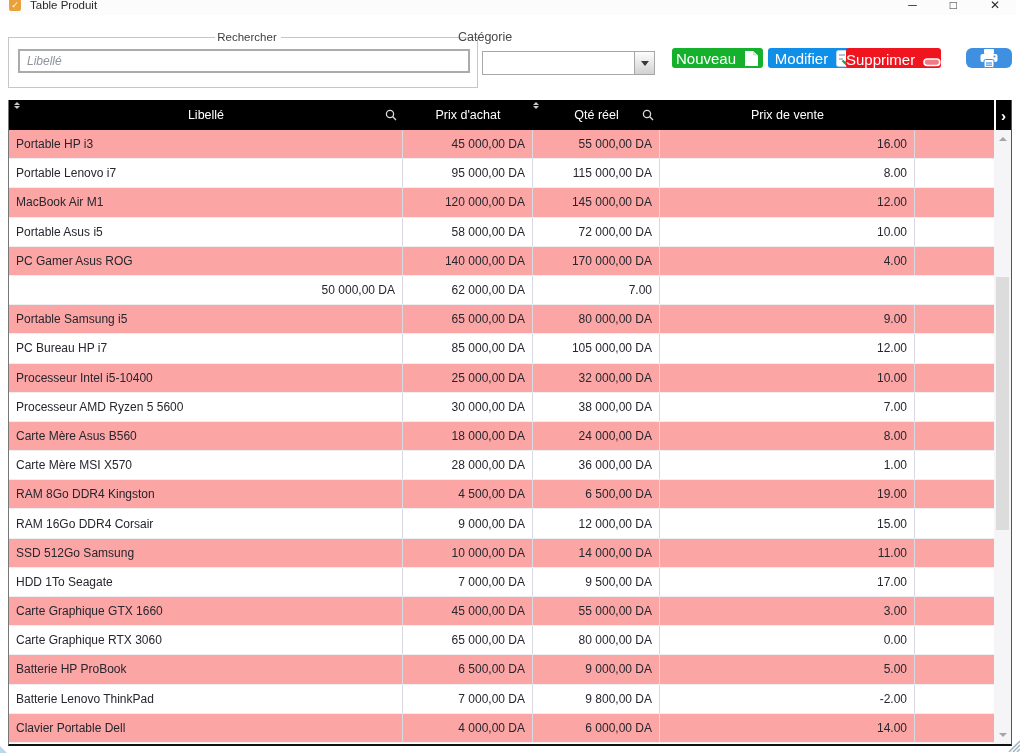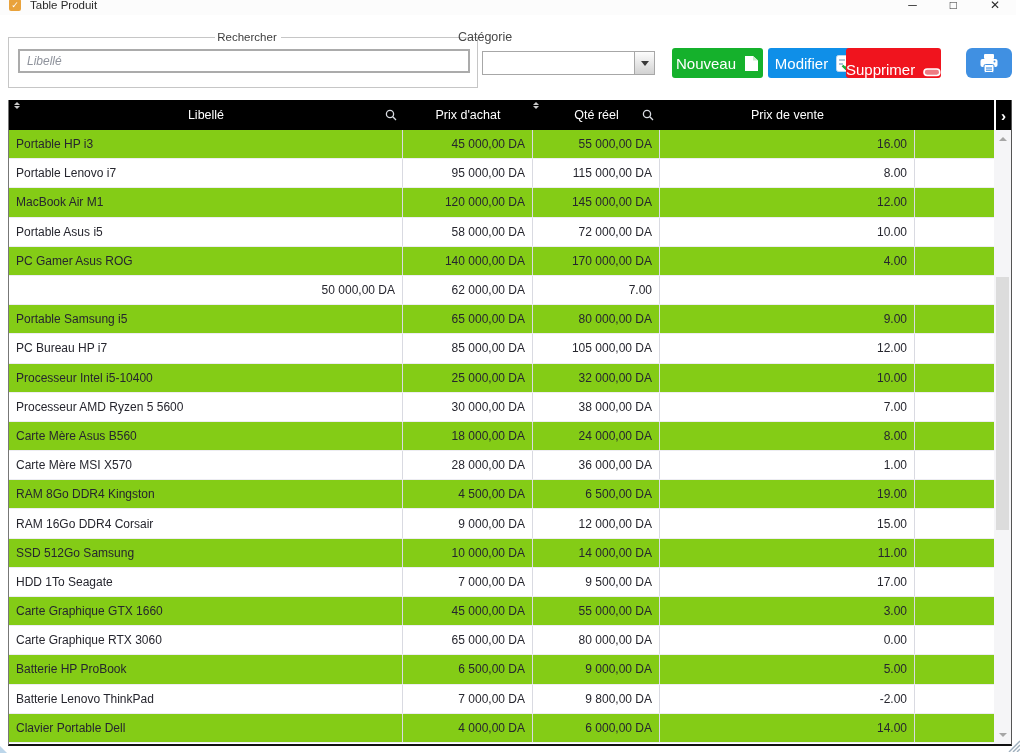--- a/index.html
+++ b/index.html
@@ -17,41 +17,41 @@
   .search-group legend{ font-size:11.5px; color:#3d3d3d; margin-left:5px; padding:0 4px 0 2px;text-align:center; }
   .search-input{ display:block; margin:6px 0 0 9px; width:452px; height:24px; border:2px solid #ababab; font-size:12px; padding:0 7px; outline:none; color:#333; font-family:"Liberation Sans",sans-serif; }
   .search-input::placeholder{ color:#8f939c; font-style:italic; }
 
   .category-label{ position:absolute; left:458px; top:30px; font-size:12.5px; color:#474747; }
   .combo{ position:absolute; left:482px; top:51px; width:173px; height:24px; background:#fff; border:1px solid #a7a7a7; display:flex; }
   .combo-value{ flex:1; font-size:12px; color:#333; padding:4px 6px; }
   .combo-btn{ width:20px; background:linear-gradient(#fdfdfd,#d2d2d2); border-left:1px solid #a7a7a7; display:flex; align-items:center; justify-content:center; }
   .combo-arrow{ width:0; height:0; border-left:4px solid transparent; border-right:4px solid transparent; border-top:5px solid #3a3a3a; }
 
-  .btn{ position:absolute; top:48px; height:30px; border:none; color:#fff; font-size:15px; font-family:"Liberation Sans",sans-serif; display:flex; align-items:center; justify-content:center; gap:8px; border-radius:3px; cursor:pointer; }
+  .btn{ position:absolute; top:48px; height:20px; border:none; color:#fff; font-size:15px; font-family:"Liberation Sans",sans-serif; display:flex; align-items:center; justify-content:center; gap:8px; border-radius:3px; cursor:pointer; }
   .btn-new{ left:672px; width:91px; background:#15b12c; }
   .btn-edit{ left:768px; width:92px; background:#0f8fe8;text-align:center; }
   .btn-del{ left:846px; width:95px; background:#f0141e;align-items:flex-end; }
   .btn-print{ left:966px; width:46px; background:#4090e2; border-radius:6px; }
 
   
   .grid{ position:absolute; left:8px; top:100px; width:1004px; height:646px; border-left:1px solid #777; border-right:1px solid #555; border-bottom:2px solid #111; background:#fff; }
   .grid-main{ position:absolute; left:0; top:0; width:985px; height:100%; }
   .grid-header{ display:grid; grid-template-columns:394px 130px 127px 255px 1fr; height:30px; background:#000; color:#fff; }
   .hcell{ position:relative; display:flex; align-items:center; justify-content:center; font-size:12.5px; }
   .sortg{ position:absolute; top:2px; display:flex; flex-direction:column; gap:1px; }
   .sortg i{ display:block; width:0; height:0; border-left:3px solid transparent; border-right:3px solid transparent; }
   .sortg .up{ border-bottom:3px solid #c9c9c9; }
   .sortg .dn{ border-top:3px solid #c9c9c9; }
   .sortg-left{ left:5px; } .sortg-qte{ left:0px; }
   .mag{ position:absolute; right:6px; top:9px; }
 
   .grid-body{ overflow:hidden; height:614px; }
   .grid-row{ display:grid; grid-template-columns:394px 130px 127px 255px 1fr; height:29.2px; border-bottom:1px solid #ededf2; background:#fff; }
-  .grid-row.alt{ background:#84cc16; }
+  .grid-row.alt{ background:#fca5a5; }
   .c{ display:flex; align-items:center; padding:0 7px; font-size:12px; color:#26262e; border-right:1px solid #d9dae1; overflow:hidden; white-space:nowrap; }
   .c-num{ justify-content:flex-end; }
   .c-empty{ border-right:none; }
 
   
   .grid-rail{ position:absolute; right:0; top:0; width:17px; height:100%; background:#f5f5f7; }
   .rail-chevron{ height:30px; background:#000; border-left:2px solid #fff; color:#fff; display:flex; align-items:center; justify-content:center; font-size:15px; font-weight:bold; }
   .sb-arrow{ position:absolute; left:0; width:17px; height:14px; display:flex; align-items:center; justify-content:center; }
   .sb-up{ top:32px; } .sb-down{ bottom:2px; }
   .tri-up{ width:0;height:0;border-left:4px solid transparent;border-right:4px solid transparent;border-bottom:4px solid #a6a6a6; }

